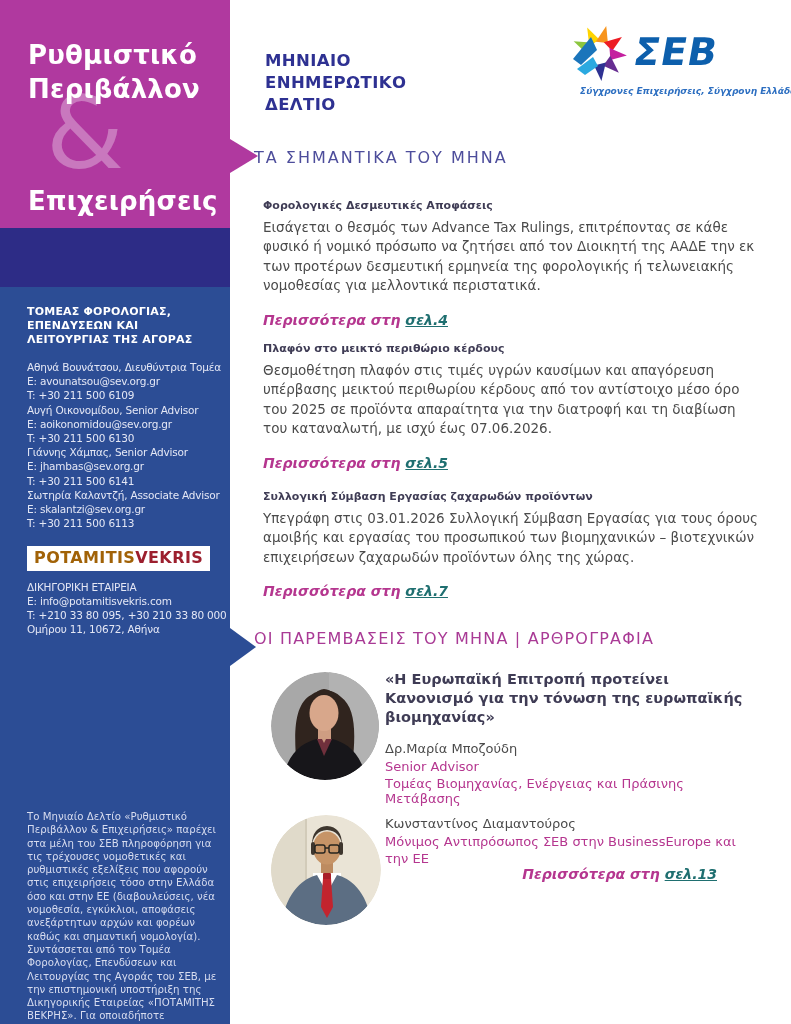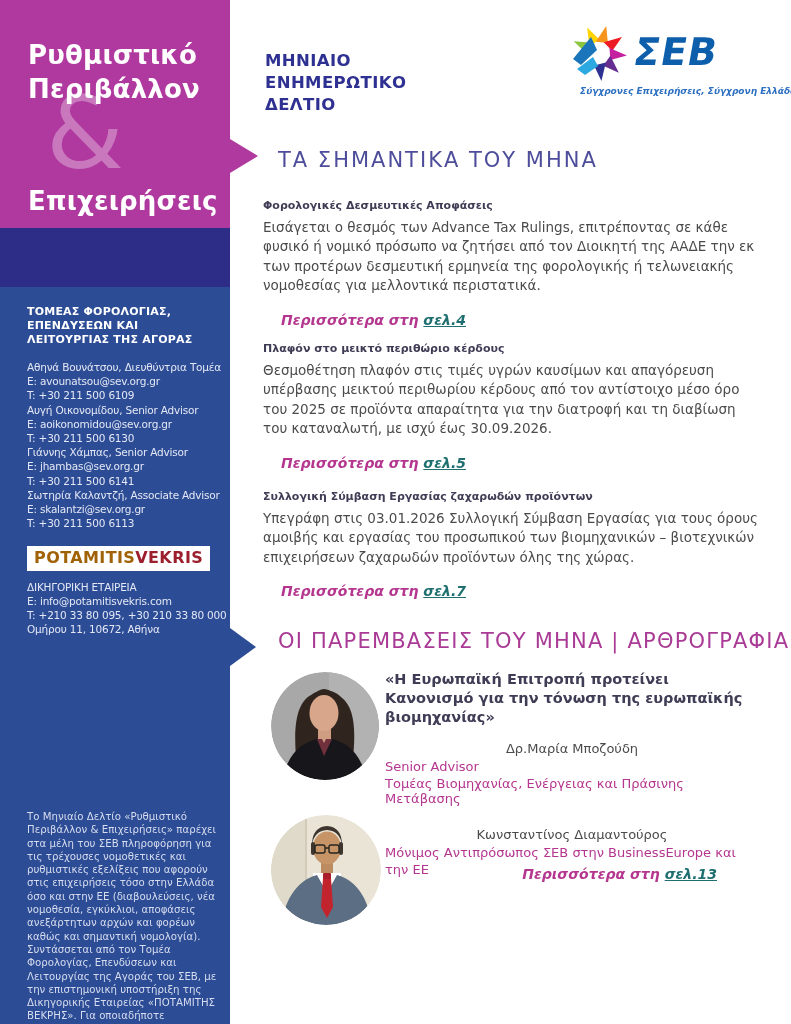--- a/index.html
+++ b/index.html
@@ -38,44 +38,44 @@
   .newsletter-title{position:absolute;left:265px;top:50px;color:#2E3192;font-size:16.5px;
                     font-weight:bold;line-height:22px;letter-spacing:.4px;}
   .sev-logo{position:absolute;left:562px;top:18px;width:200px;height:88px;}
   .sev-swirl{position:absolute;left:6px;top:4px;}
   .sev-wordmark{position:absolute;left:72px;top:12px;font-size:38px;font-weight:bold;
                 color:#0D5FAC;transform:skewX(-10deg);letter-spacing:1px;}
   .sev-tagline{position:absolute;left:0;top:68px;font-size:9px;font-style:italic;font-weight:bold;
                color:#2D6FC1;white-space:nowrap;margin-left:18px;}
 
   
-  .section-title{position:absolute;left:278px;font-size:21px;letter-spacing:2px;}
+  .section-title{position:absolute;left:254px;font-size:16px;letter-spacing:2px;}
   .st-highlights{top:148px;color:#4D4D9B;}
   .st-interventions{top:629px;color:#A93A95;letter-spacing:1.2px;}
 
   .article{position:absolute;left:263px;width:500px;}
   .article-1{top:199px;}
   .article-2{top:342px;}
   .article-3{top:490px;}
   .article-title{font-size:11px;font-weight:bold;color:#3F3C55;margin:0 0 6px 0;}
   .article-body{font-size:13.5px;color:#4B4B4B;line-height:19.4px;margin:0;}
   .more-row{margin-top:16px;font-size:14px;font-weight:bold;font-style:italic;}
-  .more-label{color:#B5368F;margin-left:18px;}
+  .more-label{color:#B5368F;}
   .page-link{color:#1F6F70;text-decoration:underline;cursor:pointer;}
 
   
   .profile{position:absolute;left:263px;width:500px;}
   .profile-1{top:667px;height:125px;}
   .profile-2{top:810px;height:130px;}
   .avatar{position:absolute;left:8px;top:5px;border-radius:50%;overflow:hidden;}
   .profile-col{position:absolute;left:122px;width:374px;}
   .p1-col{top:3px;}
   .p2-col{top:6px;}
   .profile-quote{font-size:14.5px;font-weight:bold;color:#3F3C55;line-height:19px;margin:0 0 14px 0;}
-  .profile-name{font-size:13px;color:#4B4B4B;margin:11px 0 3px 0;text-align:center;}
+  .profile-name{font-size:13px;color:#4B4B4B;margin:0 0 3px 0;}
   .profile-role{font-size:13px;color:#B5368F;margin:0 0 2px 0;}
   .profile-unit{font-size:13px;color:#B5368F;margin:0;}
   .p2-role{width:362px;line-height:16.5px;}
   .p2-more{position:absolute;left:122px;top:56px;width:332px;text-align:right;
            font-size:14px;font-weight:bold;font-style:italic;}
 </style>
 </head>
 <body>
 
 <div class="page">
@@ -168,21 +168,21 @@
     <h3 class="article-title">Φορολογικές Δεσμευτικές Αποφάσεις</h3>
     <p class="article-body">Εισάγεται ο θεσμός των Advance Tax Rulings, επιτρέποντας σε κάθε φυσικό ή νομικό πρόσωπο να ζητήσει από τον Διοικητή της ΑΑΔΕ την εκ των προτέρων δεσμευτική ερμηνεία της φορολογικής ή τελωνειακής νομοθεσίας για μελλοντικά περιστατικά.</p>
     <div class="more-row">
       <span class="more-label">Περισσότερα στη</span>
       <a class="page-link">σελ.4</a>
     </div>
   </div>
 
   <div class="article article-2">
     <h3 class="article-title">Πλαφόν στο μεικτό περιθώριο κέρδους</h3>
-    <p class="article-body">Θεσμοθέτηση πλαφόν στις τιμές υγρών καυσίμων και απαγόρευση υπέρβασης μεικτού περιθωρίου κέρδους από τον αντίστοιχο μέσο όρο του 2025 σε προϊόντα απαραίτητα για την διατροφή και τη διαβίωση του καταναλωτή, με ισχύ έως 30.09.2026.</p>
+    <p class="article-body">Θεσμοθέτηση πλαφόν στις τιμές υγρών καυσίμων και απαγόρευση υπέρβασης μεικτού περιθωρίου κέρδους από τον αντίστοιχο μέσο όρο του 2025 σε προϊόντα απαραίτητα για την διατροφή και τη διαβίωση του καταναλωτή, με ισχύ έως 07.06.2026.</p>
     <div class="more-row">
       <span class="more-label">Περισσότερα στη</span>
       <a class="page-link">σελ.5</a>
     </div>
   </div>
 
   <div class="article article-3">
     <h3 class="article-title">Συλλογική Σύμβαση Εργασίας ζαχαρωδών προϊόντων</h3>
     <p class="article-body">Υπεγράφη στις 03.01.2026 Συλλογική Σύμβαση Εργασίας για τους όρους αμοιβής και εργασίας του προσωπικού των βιομηχανικών – βιοτεχνικών επιχειρήσεων ζαχαρωδών προϊόντων όλης της χώρας.</p>
     <div class="more-row">

